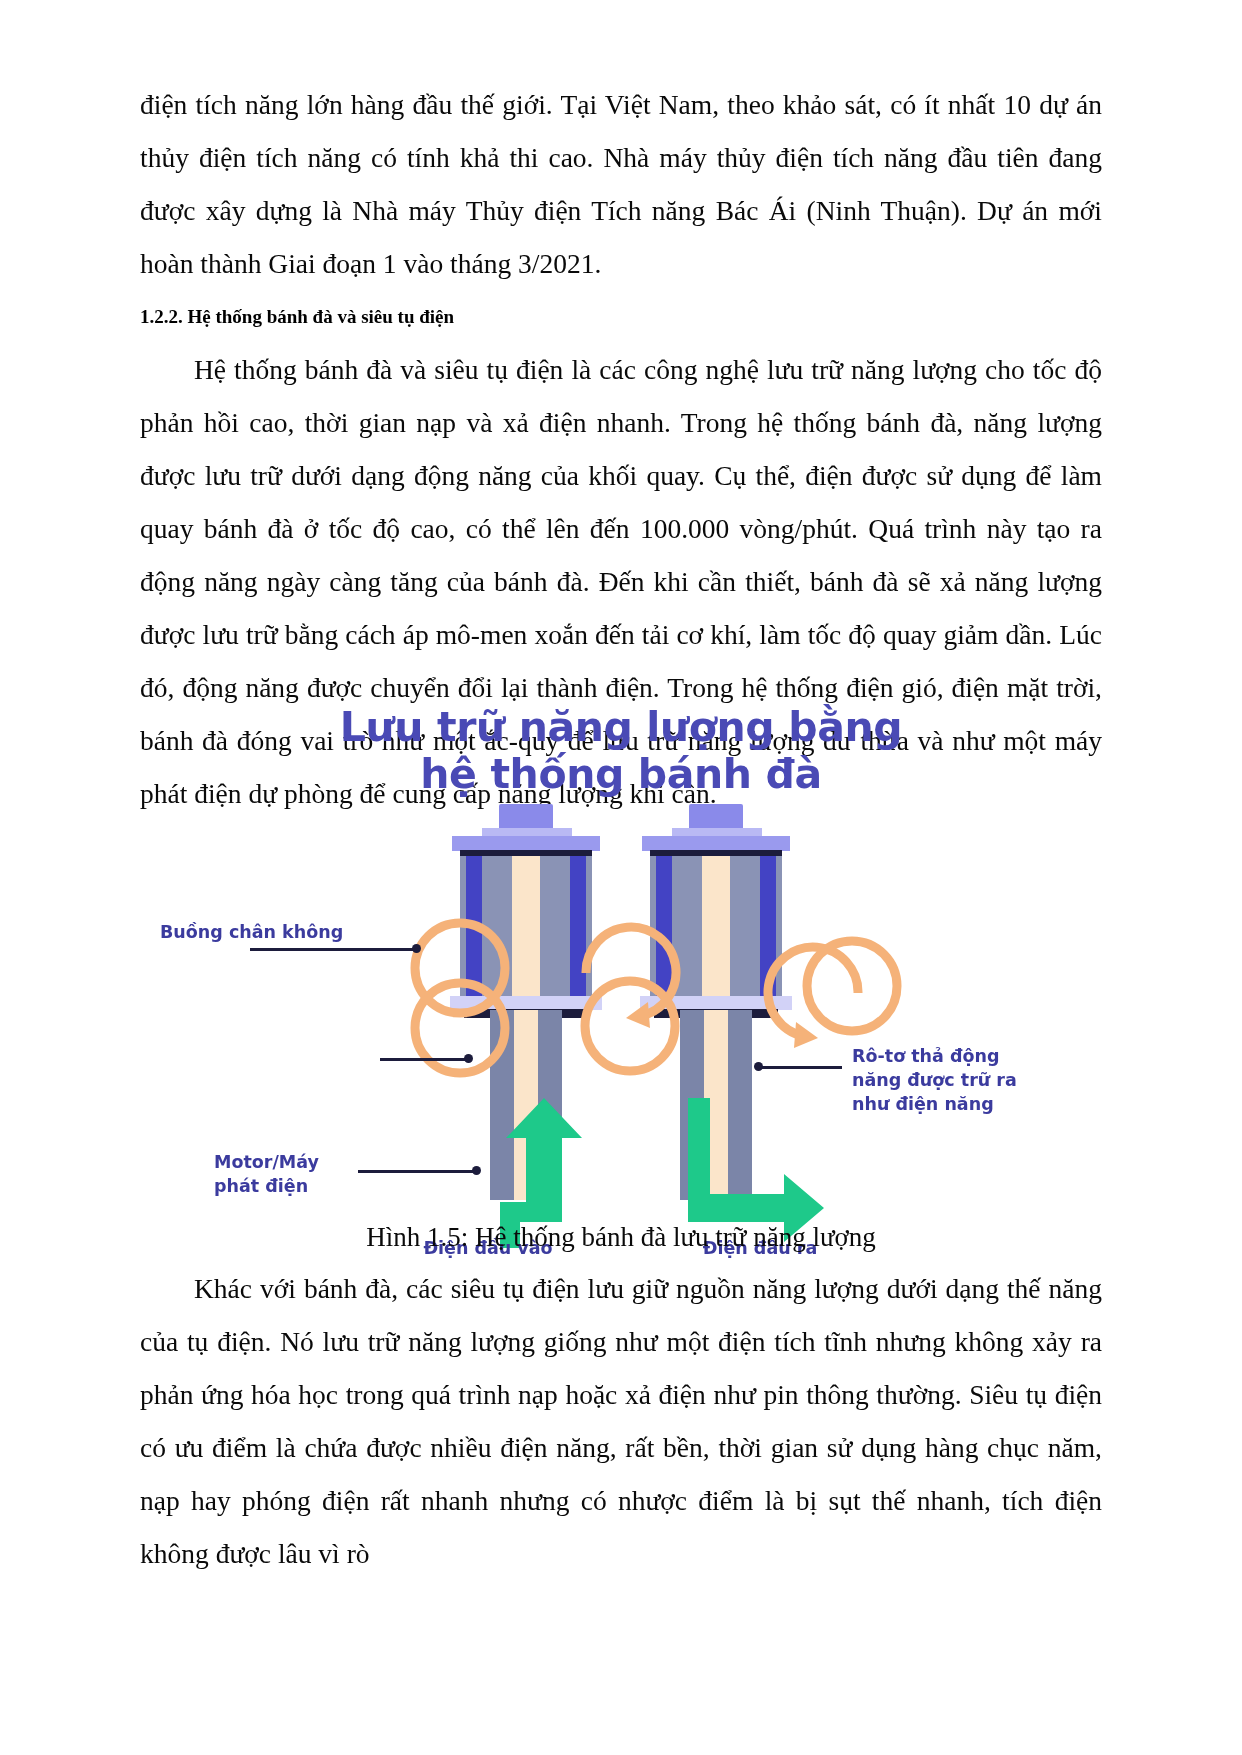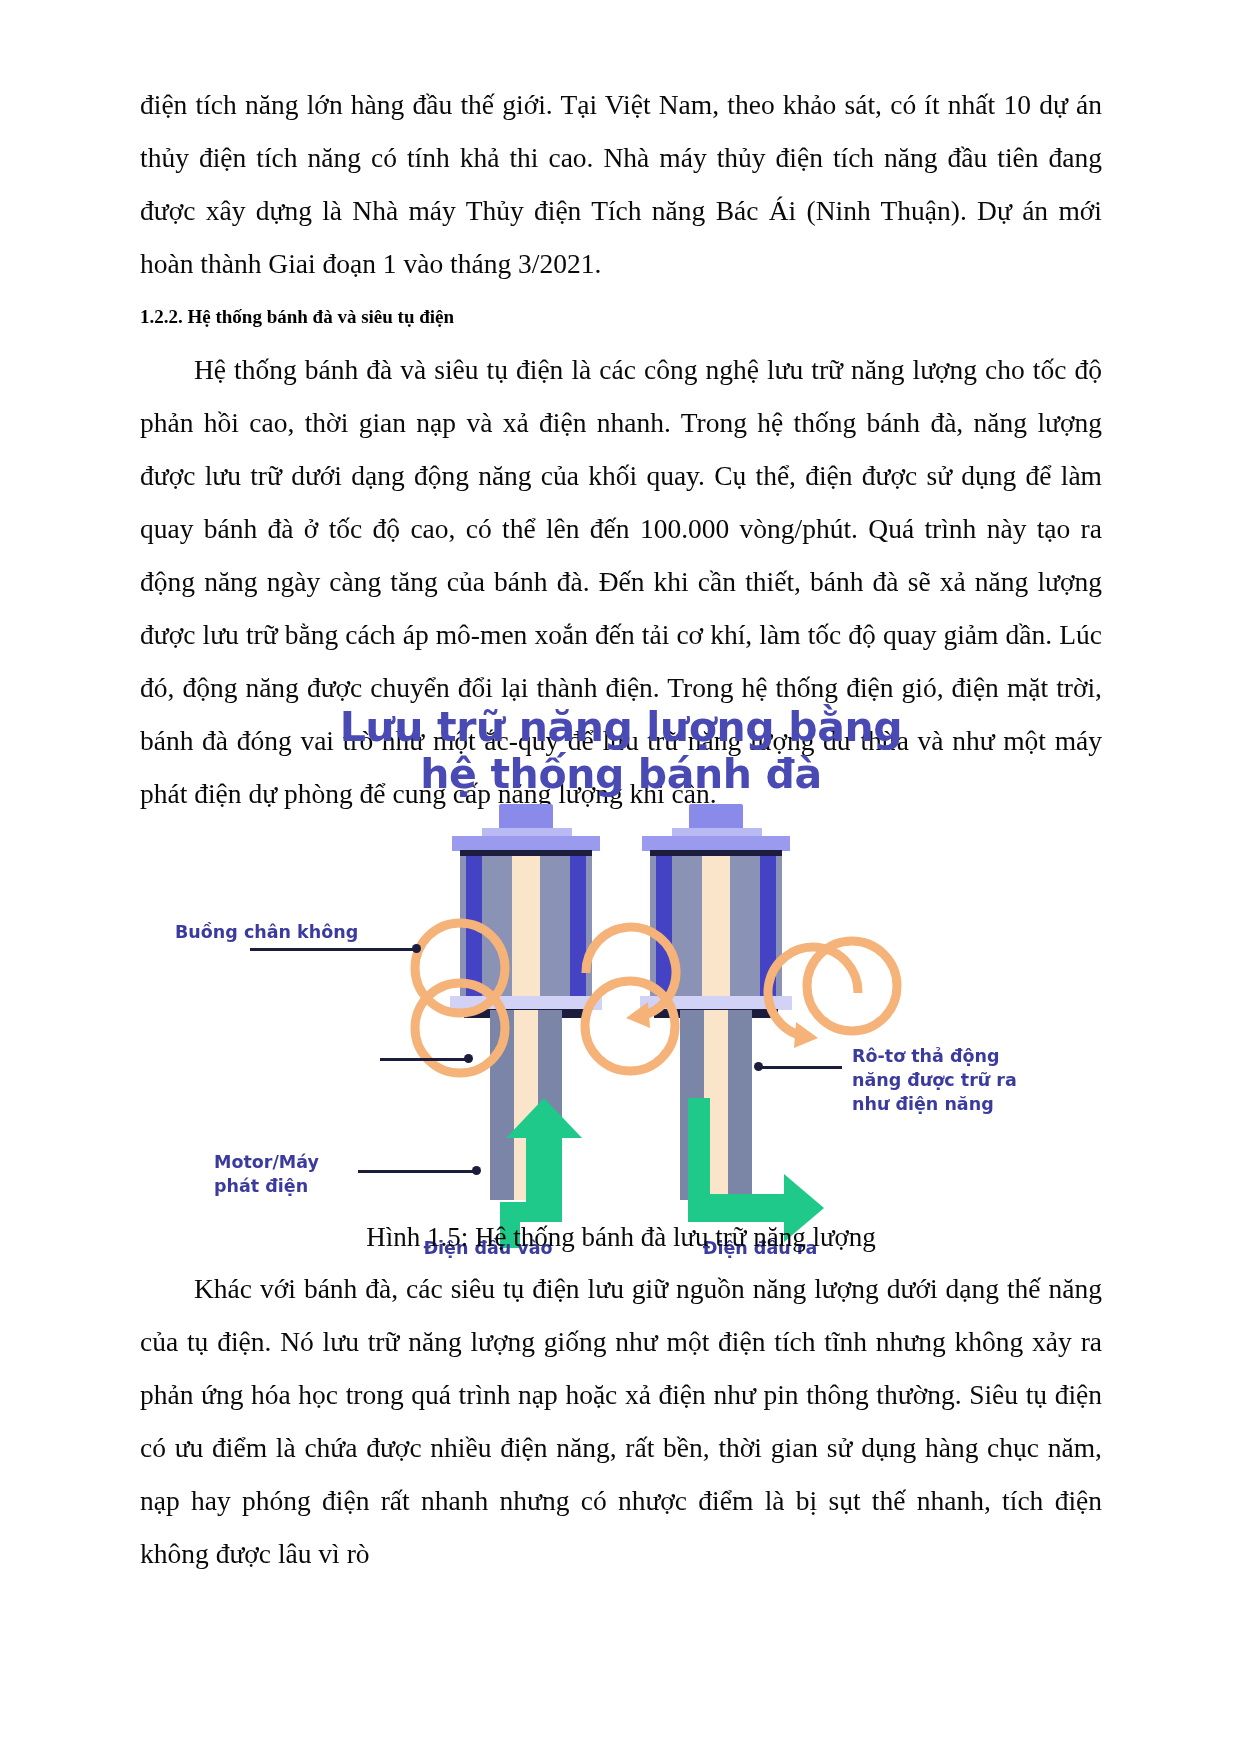--- a/index.html
+++ b/index.html
@@ -276,21 +276,21 @@
 
       <div class="leader" style="left:240px; top:260px; width:90px;"></div>
       <div class="leader-dot" style="left:324px; top:256px;"></div>
 
       <div class="leader" style="left:218px; top:372px; width:120px;"></div>
       <div class="leader-dot" style="left:332px; top:368px;"></div>
 
       <div class="leader" style="left:620px; top:268px; width:82px;"></div>
       <div class="leader-dot" style="left:614px; top:264px;"></div>
 
-      <div class="lbl" style="left:20px; top:122px; width:250px; text-align:left;margin-left:15px;">Buồng chân không</div>
+      <div class="lbl" style="left:20px; top:122px; width:250px; text-align:left;">Buồng chân không</div>
 
 
       <div class="lbl" style="left:74px; top:352px; width:180px; text-align:left;">Motor/Máy
 phát điện</div>
 
       <div class="lbl lbl-r" style="left:712px; top:246px; width:240px;">Rô-tơ thả động
 năng được trữ ra
 như điện năng</div>
 
       <div class="lbl" style="left:238px; top:438px; width:220px; text-align:center;">Điện đầu vào</div>

